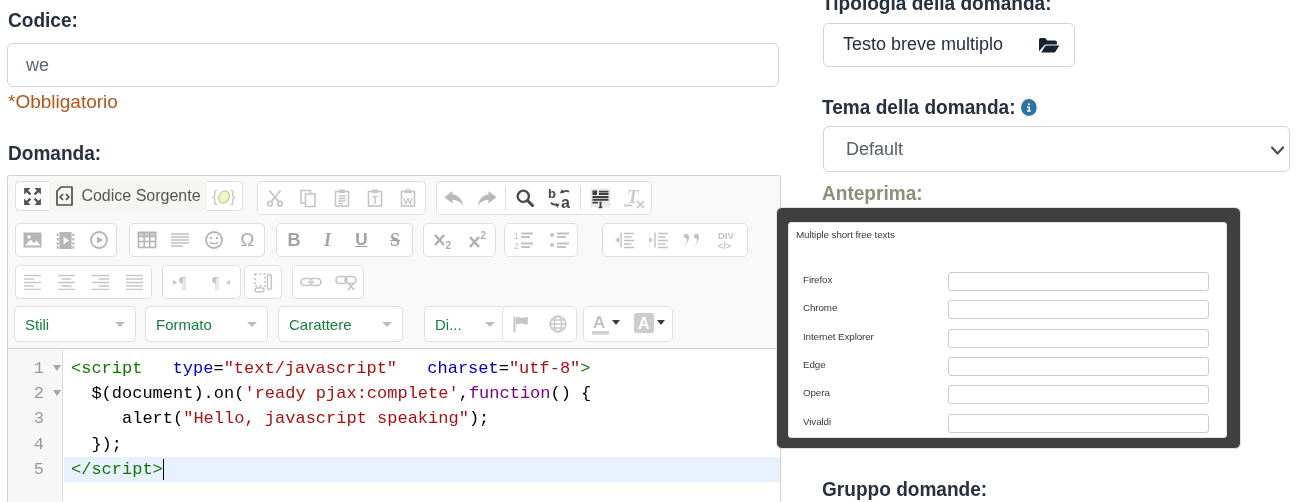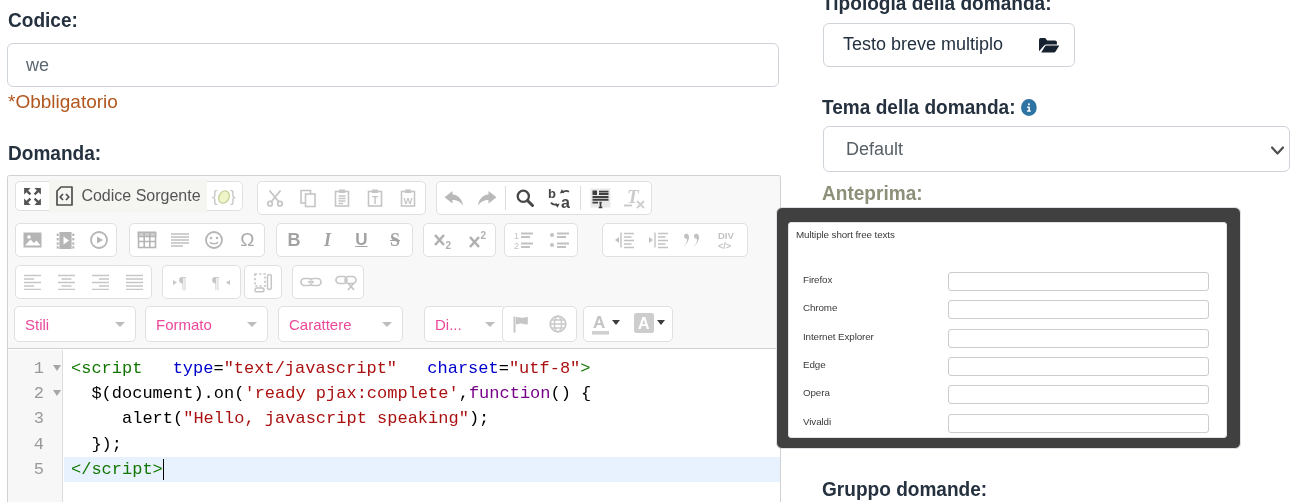--- a/index.html
+++ b/index.html
@@ -5,21 +5,21 @@
   * { margin:0; padding:0; box-sizing:border-box; }
   html,body { width:1310px; height:502px; background:#fff; overflow:hidden;
     font-family:"Liberation Sans", sans-serif; }
   .abs { position:absolute; }
   .lbl { position:absolute; font-weight:bold; font-size:20.5px; color:#25313f; white-space:nowrap;
          transform:scaleX(0.93); transform-origin:left center; }
   .grp { position:absolute; border:1px solid #e0e0e0; border-radius:5px; display:flex;
          align-items:center; justify-content:center; background:#fff; }
   .btn { display:flex; align-items:center; justify-content:center; height:32px; }
   .combo { position:absolute; border:1px solid #e0e0e0; border-radius:5px; background:#fff;
-           display:flex; align-items:center; font-size:15px; color:#ec4899; }
+           display:flex; align-items:center; font-size:15px; color:#15803d; }
   .carr { width:0; height:0; border-left:5px solid transparent; border-right:5px solid transparent;
           border-top:5px solid #bdbdbd; margin-left:auto; }
   svg { display:block; }
   .ct { color:#117700; }
   .ca { color:#0000cc;margin-left:20px; }
   .cs { color:#aa1111; }
   .ck { color:#770088; }
 </style>
 </head>
 <body>

